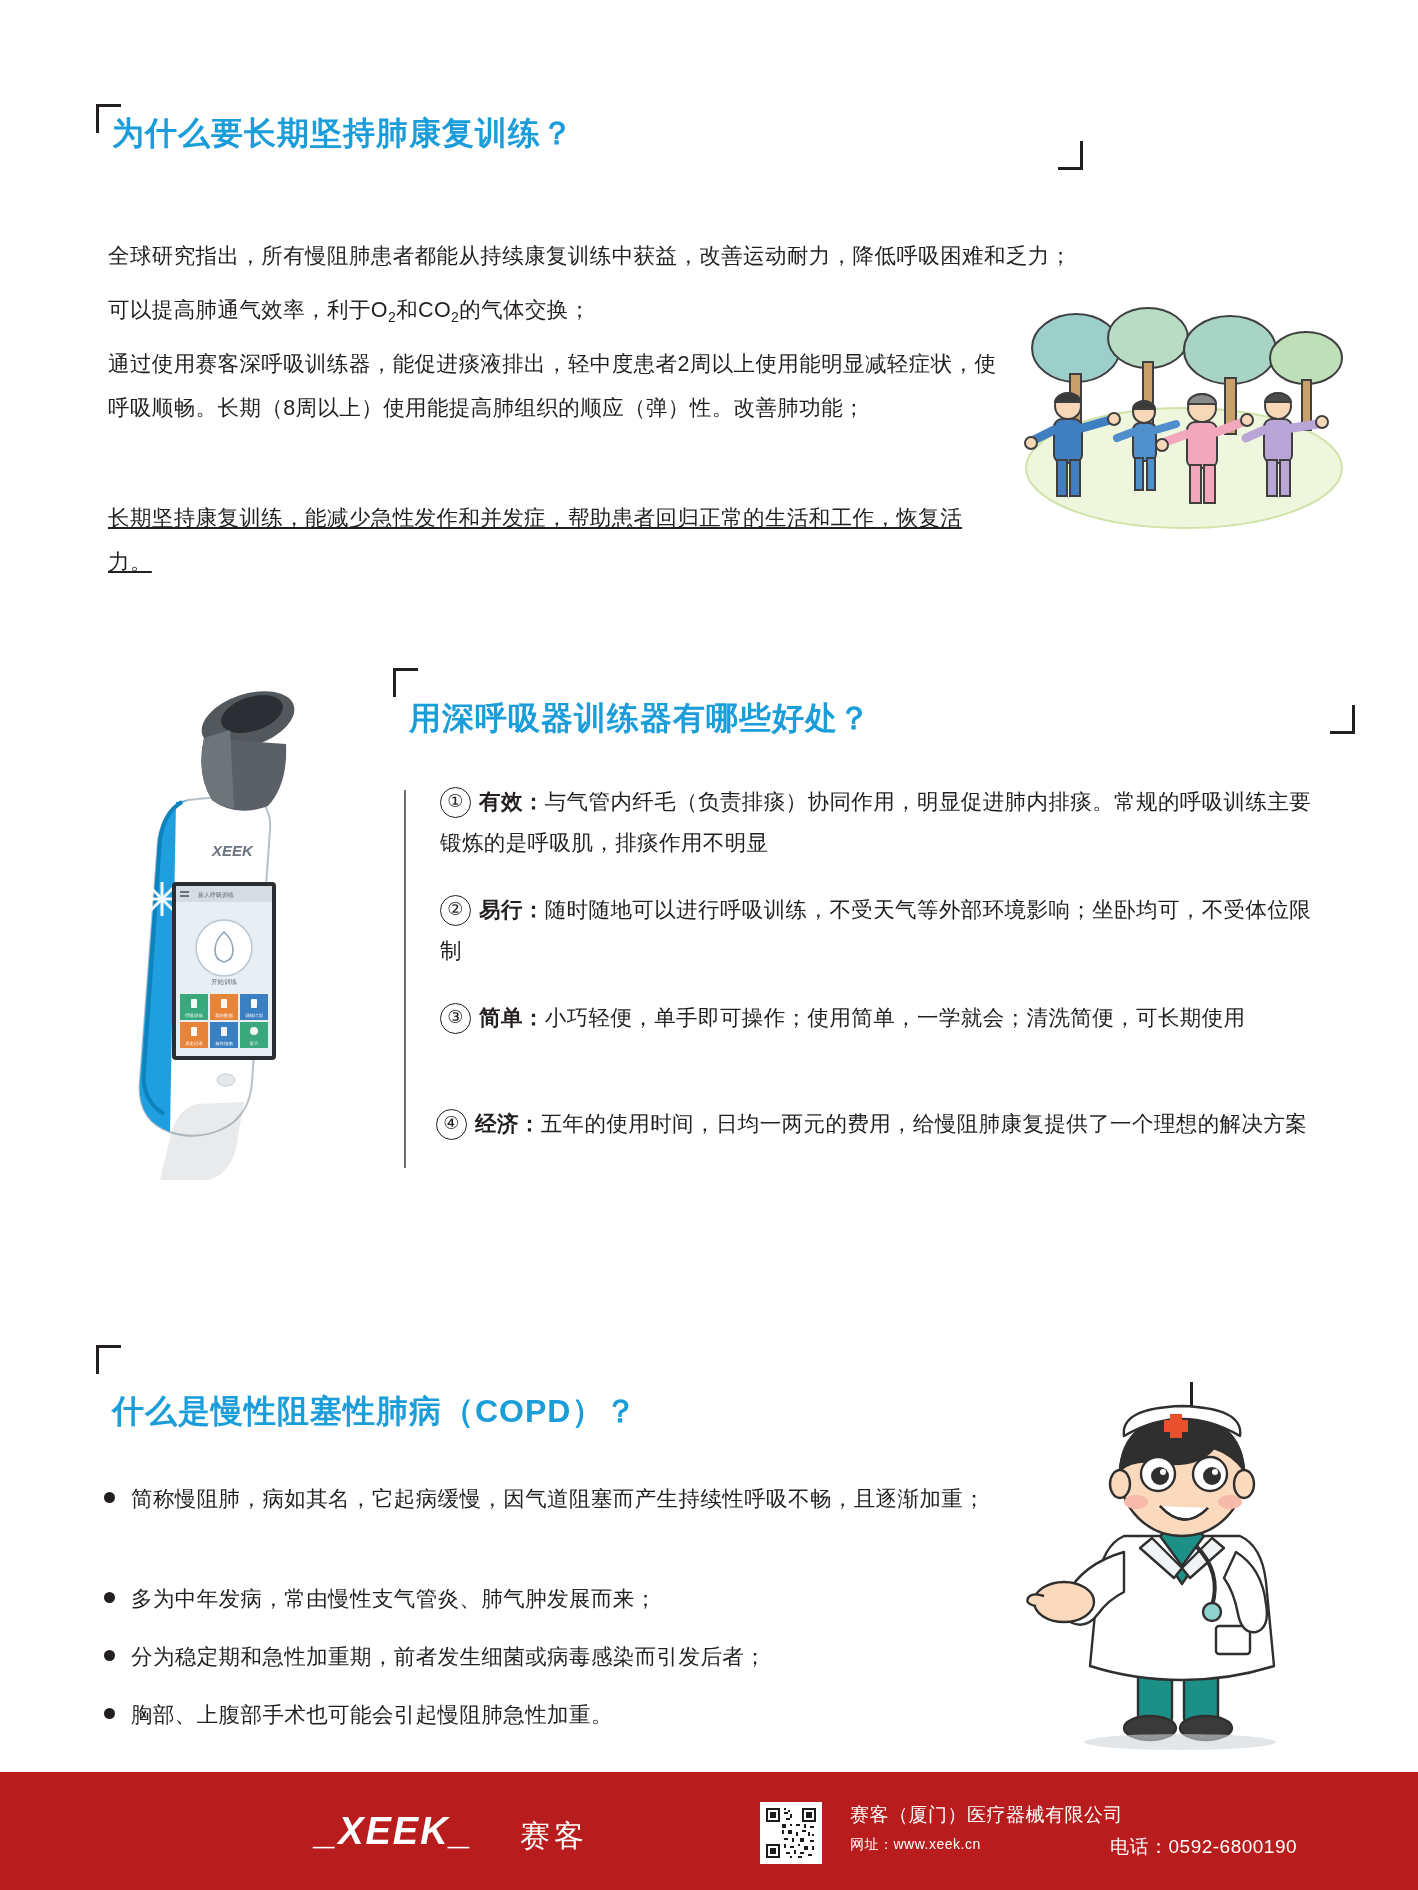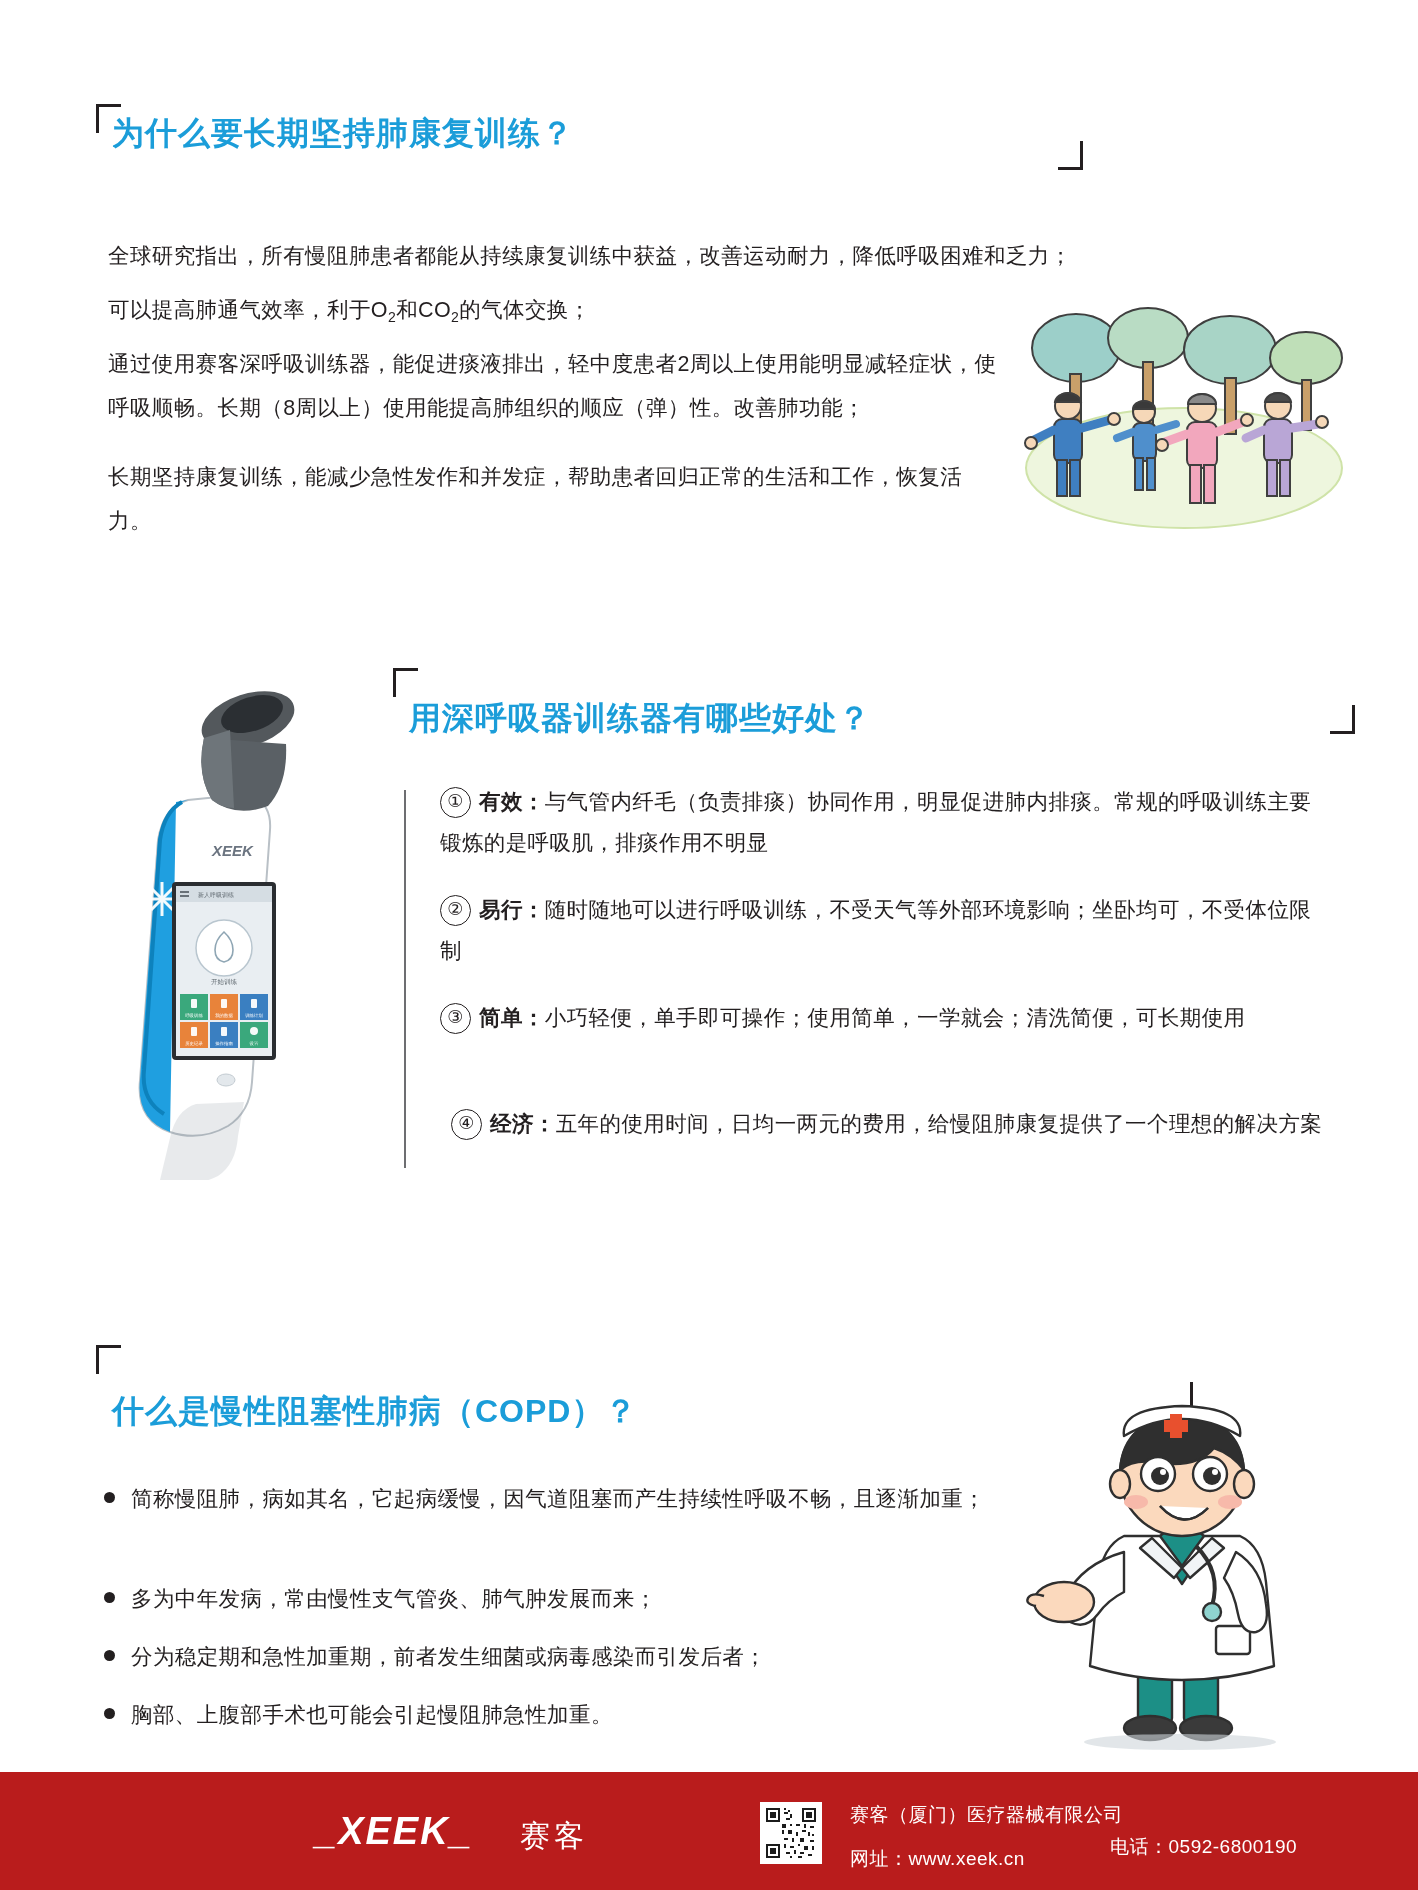--- a/index.html
+++ b/index.html
@@ -72,41 +72,41 @@
   .footer .logo{
     position:absolute;left:315px;top:38px;color:#fff;font-size:38px;font-weight:700;
     font-style:italic;letter-spacing:2px;
   }
   .footer .logo-cn{
     position:absolute;left:520px;top:44px;color:#fff;font-size:30px;letter-spacing:4px;
   }
   .qr{position:absolute;left:760px;top:30px;width:62px;height:62px;background:#fff;}
   .qr-inner{position:absolute;inset:4px;}
   .f-company{position:absolute;left:850px;top:30px;color:#fff;font-size:19px;letter-spacing:.5px;}
-  .f-web{position:absolute;left:850px;top:74px;color:#fff;font-size:19px;letter-spacing:.5px;}
+  .f-web{position:absolute;left:850px;top:64px;color:#fff;font-size:14px;letter-spacing:.5px;}
   .f-tel{position:absolute;left:1110px;top:62px;color:#fff;font-size:19px;letter-spacing:.5px;}
 </style>
 </head>
 <body>
 
 <div class="page">
 
   <div class="bracket-tl" style="left:96px;top:104px;"></div>
   <div class="heading" style="left:112px;top:112px;">为什么要长期坚持肺康复训练？</div>
   <div class="bracket-br" style="left:1058px;top:141px;"></div>
 
   <div class="para" style="left:108px;top:234px;width:1240px;">全球研究指出，所有慢阻肺患者都能从持续康复训练中获益，改善运动耐力，降低呼吸困难和乏力；</div>
 
   <div class="para" style="left:108px;top:288px;width:900px;">
     可以提高肺通气效率，利于O<sub>2</sub>和CO<sub>2</sub>的气体交换；
   </div>
 
   <div class="para" style="left:108px;top:342px;width:890px;">通过使用赛客深呼吸训练器，能促进痰液排出，轻中度患者2周以上使用能明显减轻症状，使呼吸顺畅。长期（8周以上）使用能提高肺组织的顺应（弹）性。改善肺功能；</div>
 
-  <div class="para" style="left:108px;top:455px;width:890px;">长期坚持康复训练，能减少急性发作和并发症，帮助患者回归正常的生活和工作，恢复活力。</div>
+  <div class="para" style="left:108px;top:496px;width:890px;text-decoration:underline;">长期坚持康复训练，能减少急性发作和并发症，帮助患者回归正常的生活和工作，恢复活力。</div>
 
   <div class="ill1">
     <svg width="330" height="240" viewBox="0 0 330 240">
 
       <ellipse cx="168" cy="168" rx="158" ry="60" fill="#eef6de"></ellipse>
       <ellipse cx="168" cy="168" rx="158" ry="60" fill="none" stroke="#cfe3a8" stroke-width="2"></ellipse>
 
       <g>
         <ellipse cx="60" cy="48" rx="44" ry="34" fill="#9ccfc9" stroke="#3f3f3f" stroke-width="2"></ellipse>
         <rect x="54" y="74" width="11" height="58" fill="#c9a06a" stroke="#3f3f3f" stroke-width="2"></rect>
@@ -247,21 +247,21 @@
   </div>
 
   <div class="litem" style="left:440px;top:890px;width:880px;">
     <span class="circ">②</span><span class="lbl">易行：</span><span>随时随地可以进行呼吸训练，不受天气等外部环境影响；坐卧均可，不受体位限制</span>
   </div>
 
   <div class="litem" style="left:440px;top:998px;width:880px;">
     <span class="circ">③</span><span class="lbl">简单：</span><span>小巧轻便，单手即可操作；使用简单，一学就会；清洗简便，可长期使用</span>
   </div>
 
-  <div class="litem" style="left:451px;top:1104px;width:880px;">
+  <div class="litem" style="left:436px;top:1104px;width:880px;">
     <span class="circ">④</span><span class="lbl">经济：</span><span>五年的使用时间，日均一两元的费用，给慢阻肺康复提供了一个理想的解决方案</span>
   </div>
 
   <div class="bracket-tl" style="left:96px;top:1345px;"></div>
   <div class="heading" style="left:112px;top:1353px;margin-top:37px;">什么是慢性阻塞性肺病（COPD）？</div>
   <div class="bracket-br" style="left:1168px;top:1382px;"></div>
 
   <div class="bullet-row" style="left:104px;top:1478px;width:930px;">
     <span class="dot"></span><span>简称慢阻肺，病如其名，它起病缓慢，因气道阻塞而产生持续性呼吸不畅，且逐渐加重；</span>
   </div>

